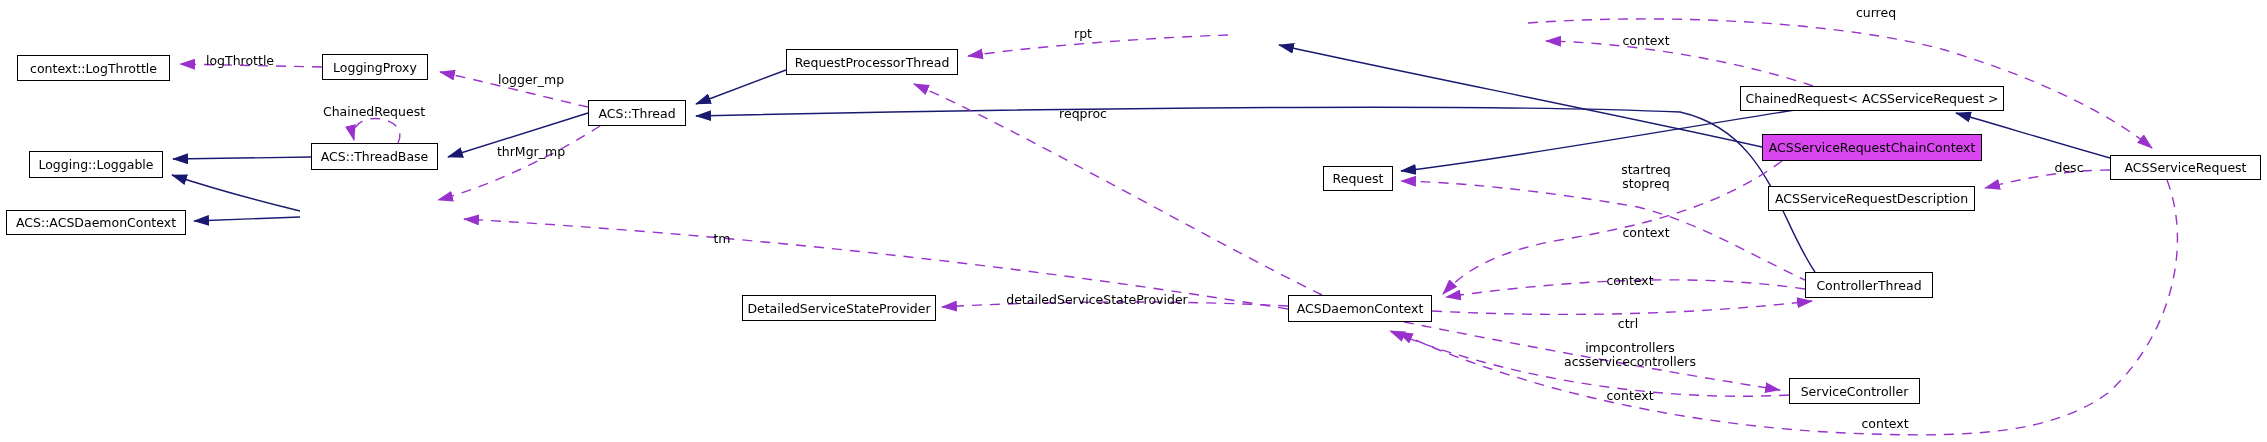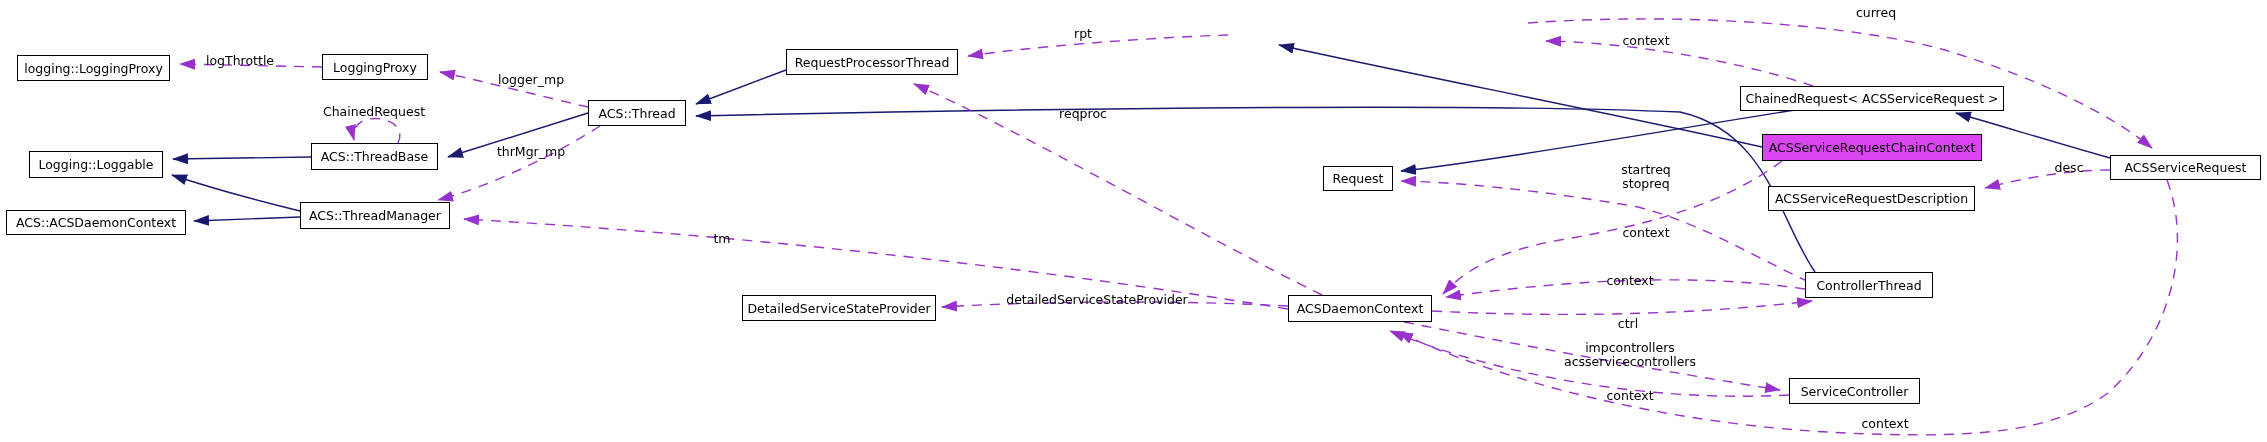--- a/index.html
+++ b/index.html
@@ -73,26 +73,25 @@
       <path d="M 1809,282 C 1745,252 1700,223 1638,207 C 1540,190 1455,182 1401,181" marker-end="url(#aP)"></path>
       <path d="M 1782,161 C 1725,203 1655,224 1560,240 C 1485,253 1458,278 1443,294" marker-end="url(#aP)"></path>
       <path d="M 1805,289 C 1690,272 1560,281 1446,297" marker-end="url(#aP)"></path>
       <path d="M 1432,311 C 1570,318 1700,314 1812,301" marker-end="url(#aP)"></path>
       <path d="M 1404,322 C 1530,347 1660,371 1780,390" marker-end="url(#aP)"></path>
       <path d="M 1789,395 C 1640,403 1490,372 1390,331" marker-end="url(#aP)"></path>
       <path d="M 2167,180 C 2192,245 2172,335 2108,393 C 2052,434 1968,437 1872,434 C 1660,428 1490,376 1398,332" marker-end="url(#aP)"></path>
     </g>
   </svg>
 
-  <div class="node" style="left:17px;top:55px;width:153px;height:26px">logging::LoggingProxy</div>
+  <div class="node" style="left:17px;top:55px;width:153px;height:26px">context::LogThrottle</div>
   <div class="node" style="left:322px;top:54px;width:106px;height:26px">LoggingProxy</div>
   <div class="node" style="left:29px;top:151px;width:134px;height:27px">Logging::Loggable</div>
   <div class="node" style="left:311px;top:143px;width:127px;height:27px">ACS::ThreadBase</div>
   <div class="node" style="left:6px;top:210px;width:180px;height:25px">ACS::ACSDaemonContext</div>
-  <div class="node" style="left:300px;top:202px;width:150px;height:27px">ACS::ThreadManager</div>
   <div class="node" style="left:588px;top:100px;width:98px;height:26px">ACS::Thread</div>
   <div class="node" style="left:786px;top:49px;width:172px;height:26px">RequestProcessorThread</div>
   <div class="node" style="left:1323px;top:166px;width:70px;height:25px">Request</div>
   <div class="node" style="left:1740px;top:86px;width:264px;height:25px">ChainedRequest&lt; ACSServiceRequest &gt;</div>
   <div class="node hl" style="left:1762px;top:134px;width:220px;height:27px">ACSServiceRequestChainContext</div>
   <div class="node" style="left:1768px;top:186px;width:207px;height:25px">ACSServiceRequestDescription</div>
   <div class="node" style="left:2110px;top:155px;width:151px;height:25px">ACSServiceRequest</div>
   <div class="node" style="left:1805px;top:272px;width:128px;height:26px">ControllerThread</div>
   <div class="node" style="left:1789px;top:378px;width:131px;height:26px">ServiceController</div>
   <div class="node" style="left:742px;top:295px;width:194px;height:26px">DetailedServiceStateProvider</div>

